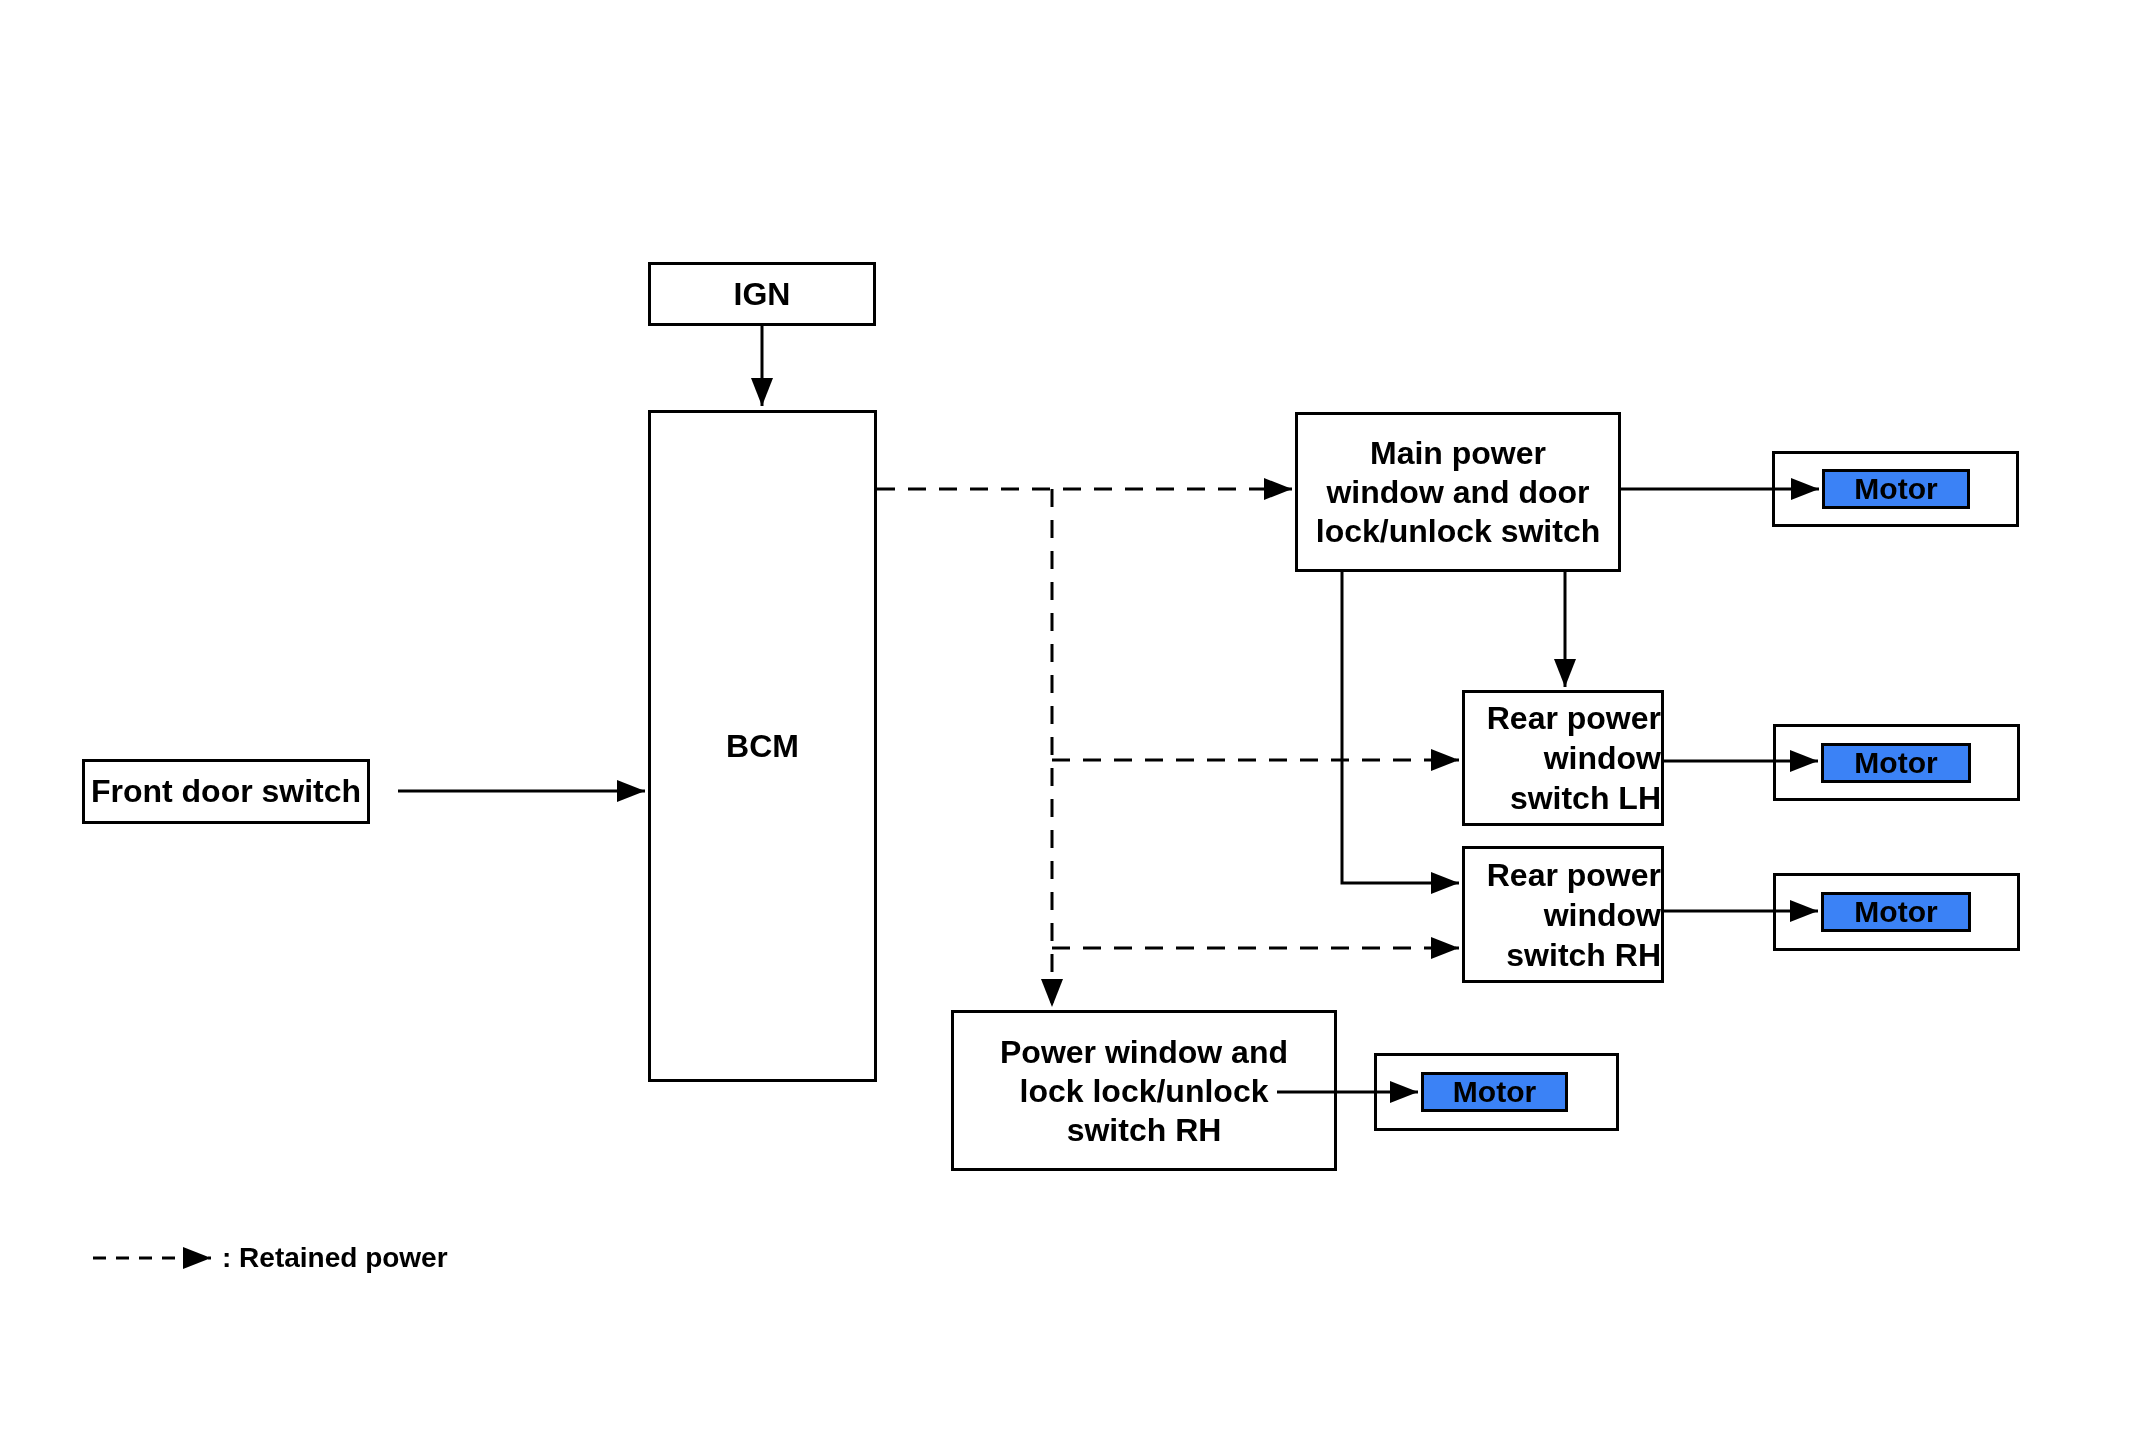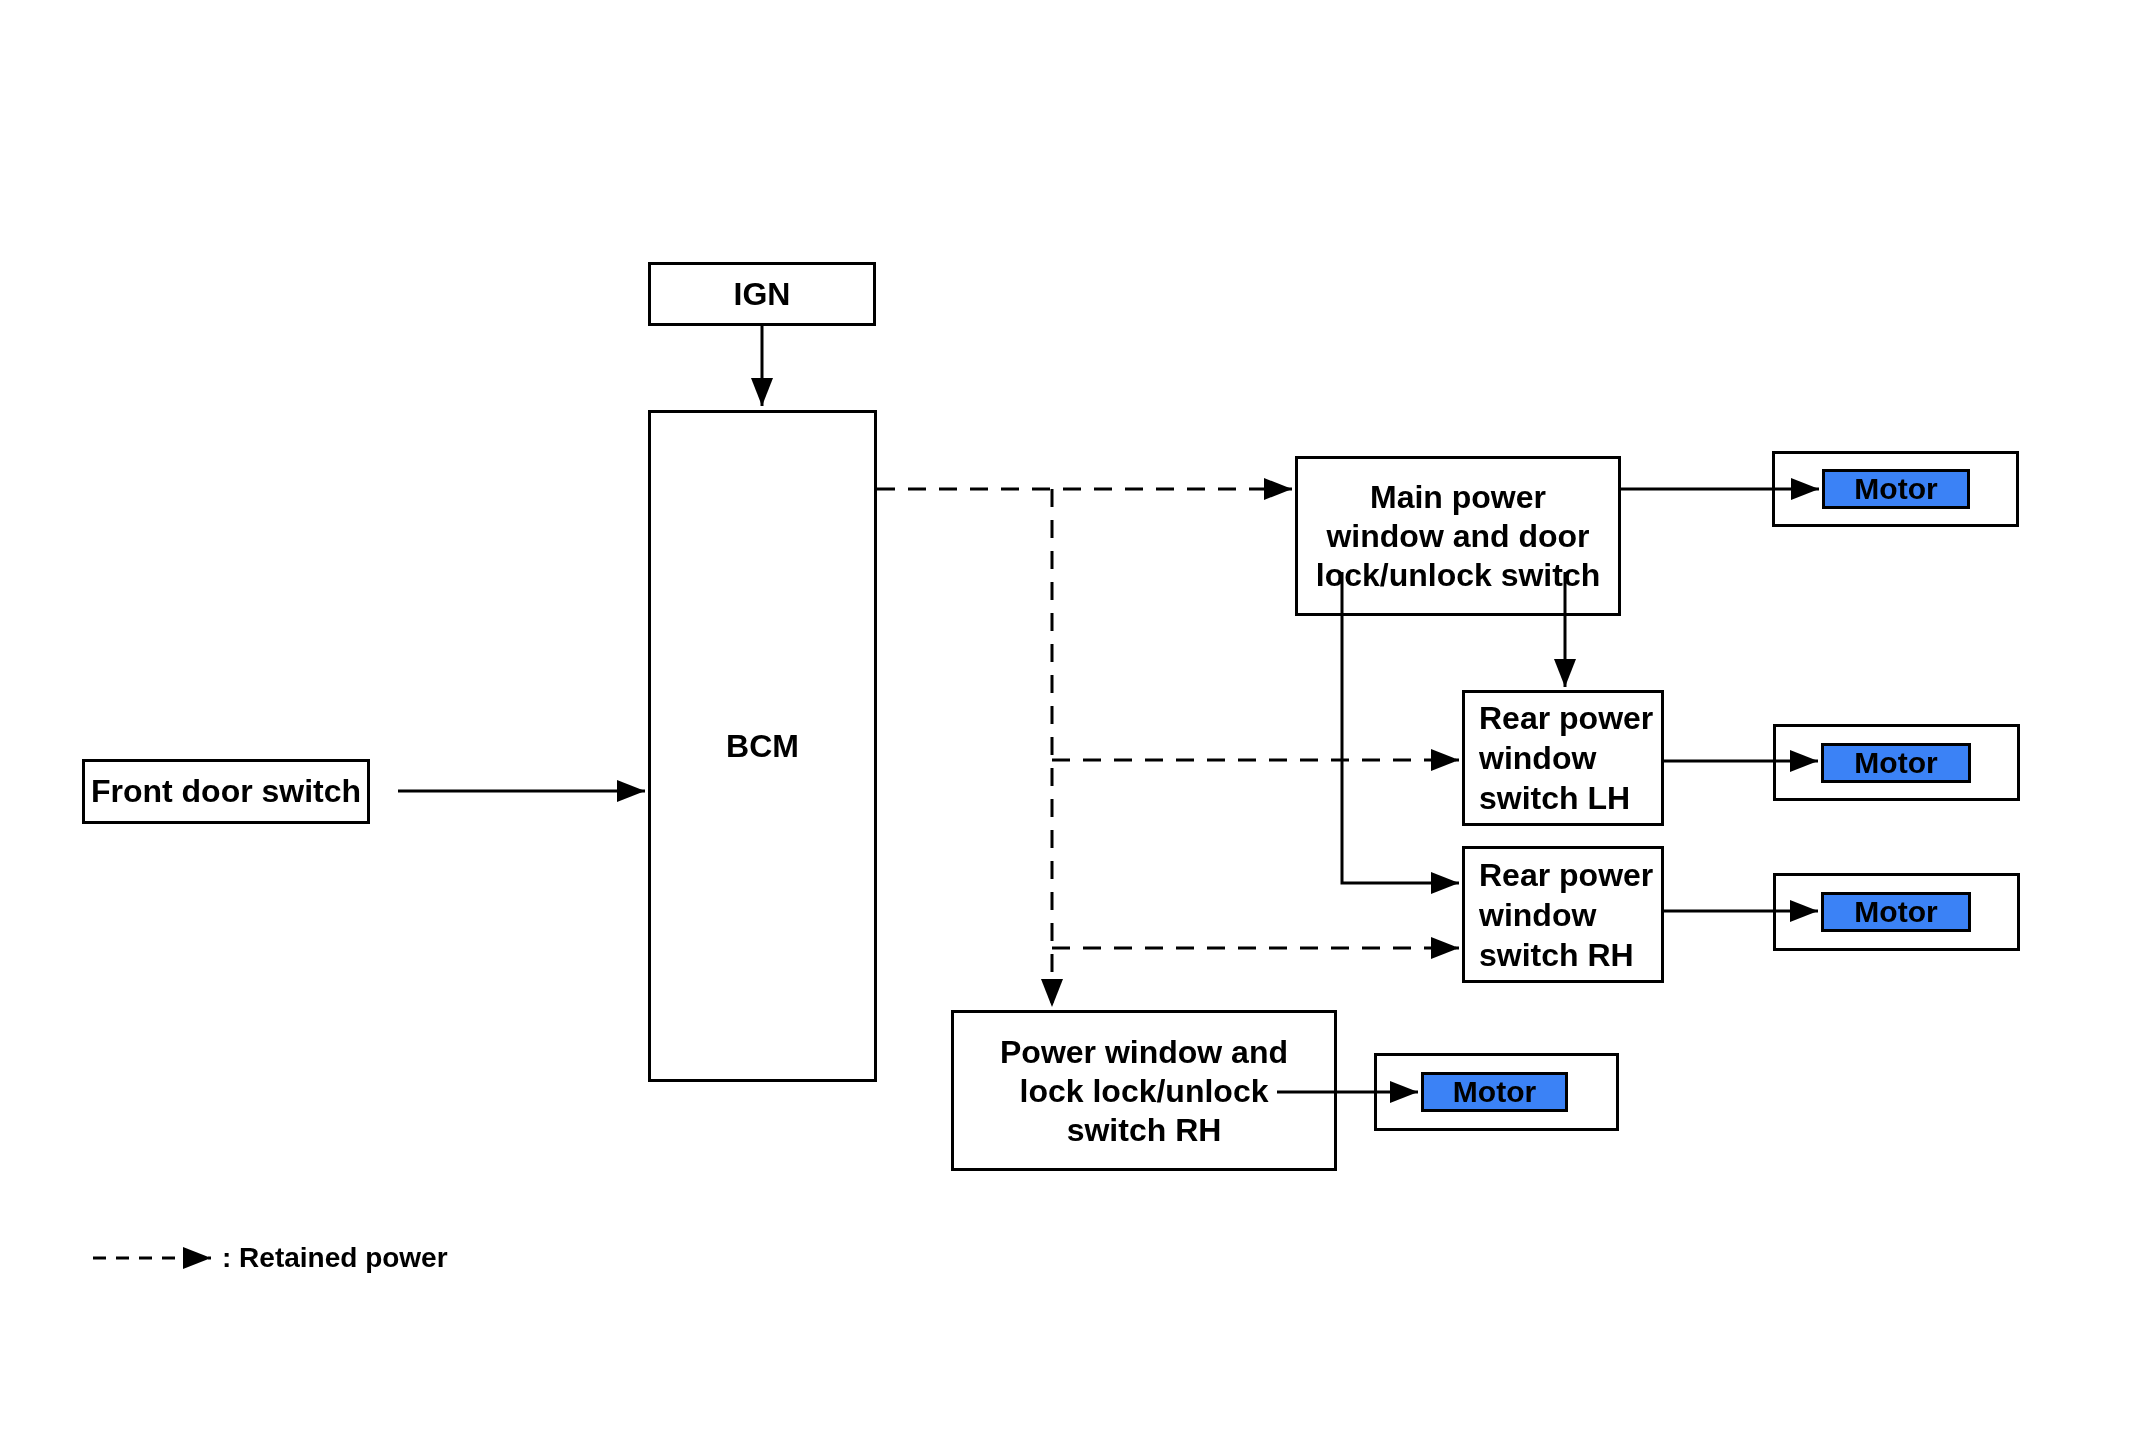--- a/index.html
+++ b/index.html
@@ -24,21 +24,21 @@
     background: #ffffff;
     display: flex;
     flex-direction: column;
     justify-content: center;
     text-align: center;
     font-size: 32px;
     line-height: 39px;
     z-index: 1;
   }
   .node.left-align {
-    align-items: flex-start;
+    align-items: flex-end;
     text-align: left;
     padding-left: 14px;
     line-height: 40px;
   }
   .motor-outer {
     position: absolute;
     box-sizing: border-box;
     border: 3px solid #000000;
     background: #ffffff;
     z-index: 1;
@@ -83,21 +83,21 @@
   </div>
 
   <div class="node" style="left:648px; top:410px; width:229px; height:672px;">
     <div>BCM</div>
   </div>
 
   <div class="node" style="left:82px; top:759px; width:288px; height:65px;">
     <div>Front door switch</div>
   </div>
 
-  <div class="node" style="left:1295px; top:412px; width:326px; height:160px;margin-top:44px;">
+  <div class="node" style="left:1295px; top:412px; width:326px; height:160px;">
     <div>Main power</div>
     <div>window and door</div>
     <div>lock/unlock switch</div>
   </div>
 
   <div class="node left-align" style="left:1462px; top:690px; width:202px; height:136px;">
     <div>Rear power</div>
     <div>window</div>
     <div>switch LH</div>
   </div>

